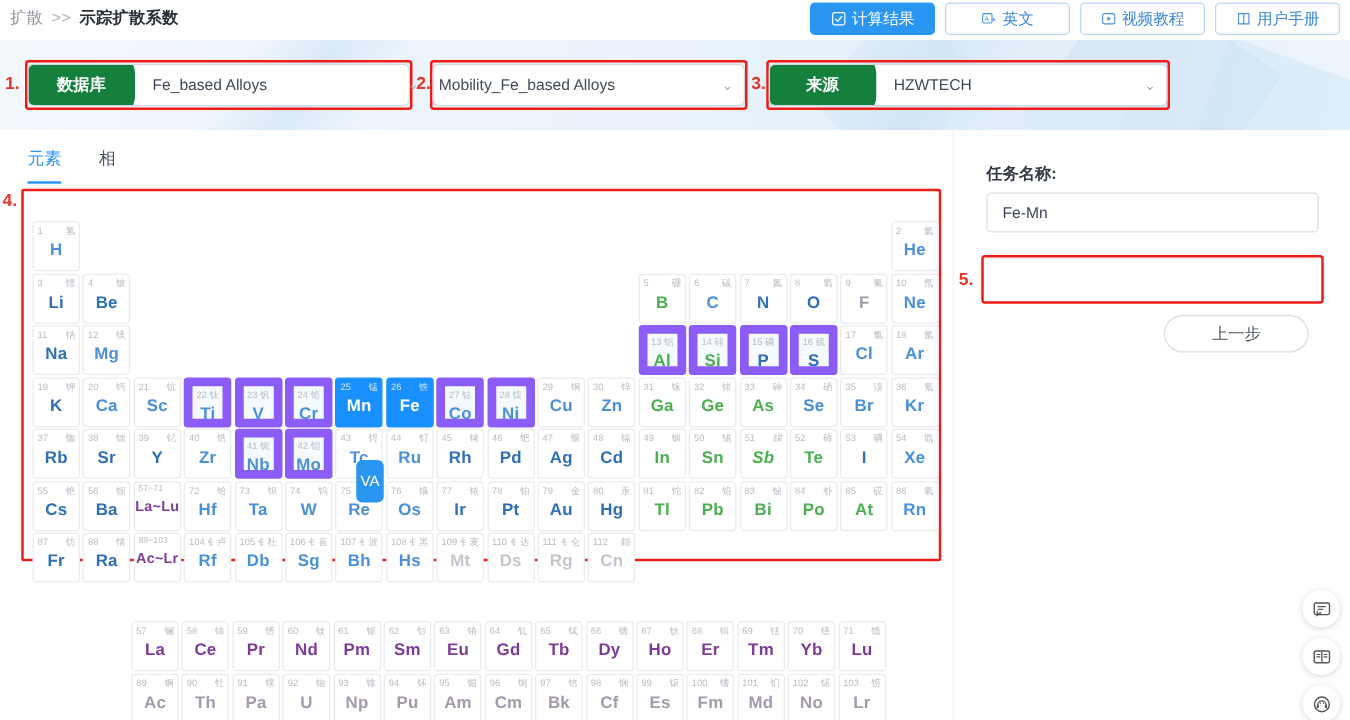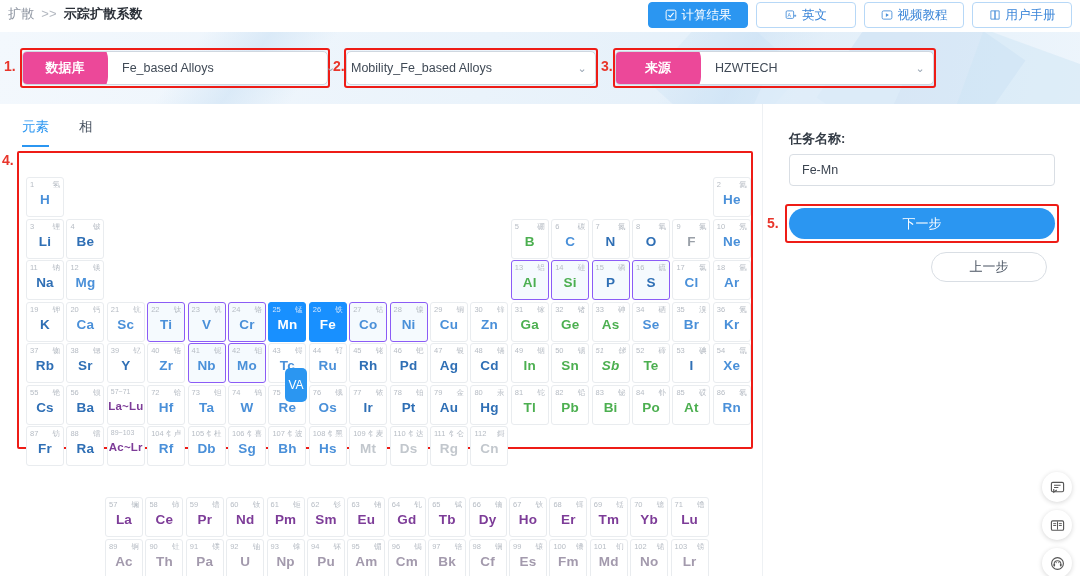--- a/index.html
+++ b/index.html
@@ -56,21 +56,21 @@
   .redbox {
     position: absolute; border: 2px solid #ee1c16; border-radius: 3px; top: 0; height: 40px;
   }
   .selector {
     position: absolute; top: 3px; height: 34px;
     background: #fff; border: 1px solid #cfd7e0; border-radius: 5px;
     display: flex; align-items: center; overflow: hidden;
   }
   .sel-badge {
     height: 52px; min-width: 86px; margin: -1px 0 -1px -1px;
-    background: #ec4899; color: #fff; font-size: 13px; font-weight: bold;
+    background: #15803d; color: #fff; font-size: 13px; font-weight: bold;
     display: flex; align-items: center; justify-content: center;
     border-radius: 5px 17px 17px 5px;
   }
   .sel-value { flex: 1; padding-left: 14px; font-size: 12.5px; color: #404a56; }
   .sel-caret { width: 26px; text-align: center; color: #9aa7b5; font-size: 11px; }
 
   
   #content { position: absolute; left: 0; top: 104px; width: 1080px; height: 472px; background: #fff; }
   #leftpanel { position: absolute; left: 0; top: 0; width: 762px; height: 472px; }
   #rightpanel {
@@ -109,21 +109,21 @@
   .cell.c-green  .sym { color: #4caf50; }
   .cell.c-purple .sym { color: #7d3c98; }
   .cell.c-grey   .sym { color: #c2c7cd; }
   .cell.c-lgrey  .sym { color: #9aa0a8; }
   .cell.c-mute   .sym { color: #a39aad; }
   .cell.sel {
     background: #1890ff; border-color: #1890ff;
   }
   .cell.sel .sym { color: #fff; }
   .cell.sel .num, .cell.sel .cn { color: #cfe6ff; }
-  .cell.outline { border: 1px solid #8b5cf6; background: #f5fafe; }
+  .cell.outline { border: 7px solid #8b5cf6; background: #f5fafe; }
   .cell.range .sym { font-size: 11.5px; }
   .cell.range .num { font-size: 7px; }
 
   
   #vabtn {
     position: absolute; left: 266px; top: 215px; width: 22px; height: 34px;
     background: #2b96f1; border-radius: 5px; color: #fff;
     font-size: 12px; display: flex; align-items: center; justify-content: center;
     cursor: pointer;
   }
@@ -823,21 +823,20 @@
           <span class="sym">Lr</span>
         </div>
       </div>
   </div>
 
   <div id="rightpanel">
     <div id="taskLabel">任务名称:</div>
     <input id="taskInput" type="text" value="Fe-Mn" style="">
     <div id="step5">5.</div>
     <div id="nextRed"></div>
-    <button id="nextBtn">下一步</button>
     <button class="ghostBtn" id="prevBtn">上一步</button>
   </div>
 
   <div id="floaters">
     <div class="floater">
       <svg width="15" height="15" viewBox="0 0 16 16">
         <rect x="1.5" y="2.5" width="13" height="10" rx="1.5" fill="none" stroke="#555" stroke-width="1.2"></rect>
         <path d="M4 9.5 L4 13 L7.2 10.6" fill="none" stroke="#555" stroke-width="1.2"></path>
         <path d="M4.3 5.6 h7 M4.3 8 h4.6" stroke="#555" stroke-width="1.1"></path>
       </svg>

